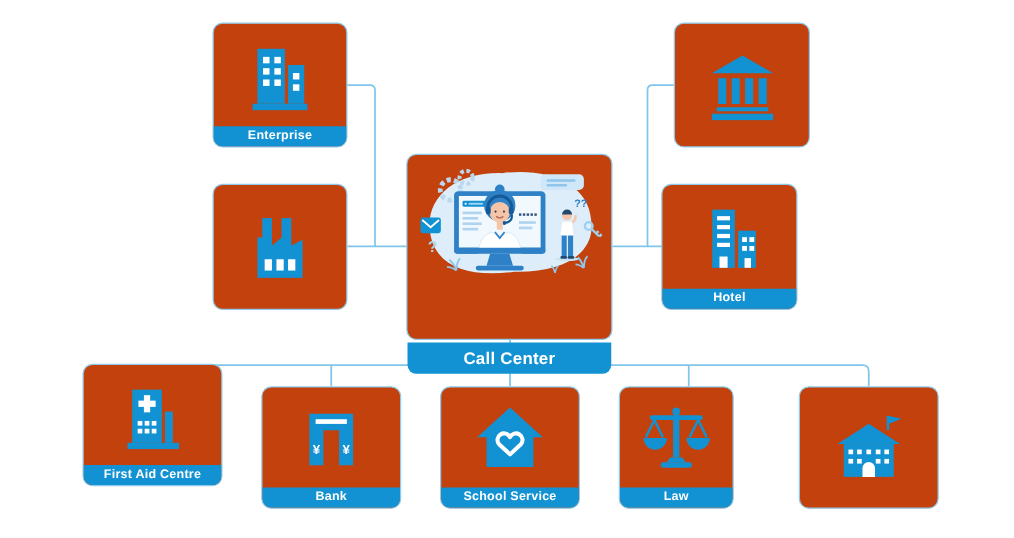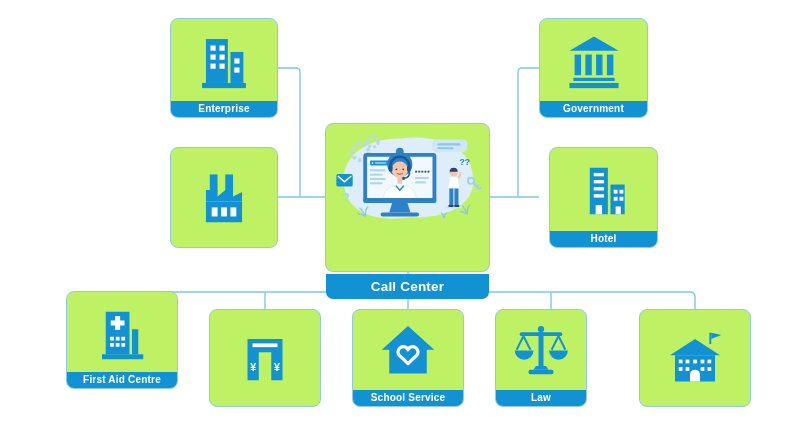--- a/index.html
+++ b/index.html
@@ -11,21 +11,21 @@
     --background:#ffffff;
   }
   html,body{margin:0;padding:0;background:var(--background);}
   .canvas{
     position:relative;width:811px;height:430px;background:var(--background);
     font-family:"Liberation Sans","DejaVu Sans",sans-serif;overflow:hidden;
   }
   .connectors{position:absolute;left:0;top:0;width:811px;height:430px;}
   .conn{stroke:var(--connector-line);stroke-width:1.4;fill:none;}
   .card{
-    position:absolute;background:#bef264;border:1px solid var(--card-border);
+    position:absolute;background:#c2410c;border:1px solid var(--card-border);
     border-radius:8px;box-sizing:border-box;display:flex;flex-direction:column;
   }
   .icon-area{flex:1;display:flex;align-items:center;justify-content:center;padding:4px 6px 2px;}
   .icon-area svg{display:block;}
   .ic{fill:var(--primary-blue);}
   .w{fill:#ffffff;}
   .sw{fill:none;stroke:#ffffff;}
   .sb{fill:none;stroke:var(--primary-blue);}
   .label-bar{
     height:16px;background:var(--primary-blue);border-radius:0 0 7px 7px;
@@ -92,26 +92,23 @@
       <svg width="62" height="62" viewBox="0 0 48 48">
         <polygon class="ic" points="24,5 43,16 5,16"></polygon>
         <rect class="ic" x="9" y="19" width="5" height="16"></rect>
         <rect class="ic" x="17.3" y="19" width="5" height="16"></rect>
         <rect class="ic" x="25.6" y="19" width="5" height="16"></rect>
         <rect class="ic" x="34" y="19" width="5" height="16"></rect>
         <rect class="ic" x="8" y="37" width="32" height="2.5"></rect>
         <rect class="ic" x="5" y="41" width="38" height="4"></rect>
       </svg>
     </div>
-    <div class="label-bar">
-      <span>Government</span>
-    </div>
-  </div>
-
-  <div class="card" style="left:549px;top:147px;width:109px;height:101px">
+  </div>
+
+  <div class="card" style="left:529px;top:147px;width:109px;height:101px">
     <div class="icon-area">
       <svg width="62" height="62" viewBox="0 0 48 48">
         <rect class="ic" x="13" y="6" width="14" height="36"></rect>
         <rect class="ic" x="29" y="19" width="11" height="23"></rect>
         <rect class="w" x="16" y="10" width="8" height="2.6"></rect>
         <rect class="w" x="16" y="15.5" width="8" height="2.6"></rect>
         <rect class="w" x="16" y="21" width="8" height="2.6"></rect>
         <rect class="w" x="16" y="26.5" width="8" height="2.6"></rect>
         <rect class="w" x="17.5" y="35" width="5" height="7"></rect>
         <rect class="w" x="31.5" y="23" width="3" height="3"></rect>
@@ -217,20 +214,23 @@
 
   <div class="card" style="left:209px;top:309px;width:112px;height:98px">
     <div class="icon-area">
       <svg width="60" height="60" viewBox="0 0 48 48">
         <path class="ic" d="M10,8 L38,8 L38,41 L29,41 L29,18.5 L19,18.5 L19,41 L10,41 Z"></path>
         <rect class="w" x="14" y="11.5" width="20" height="3"></rect>
         <text class="w" x="14.5" y="33.5" font-size="8.5" font-weight="bold" text-anchor="middle">¥</text>
         <text class="w" x="33.5" y="33.5" font-size="8.5" font-weight="bold" text-anchor="middle">¥</text>
       </svg>
     </div>
+    <div class="label-bar">
+      <span>Bank</span>
+    </div>
   </div>
 
   <div class="card" style="left:352px;top:309px;width:112px;height:98px">
     <div class="icon-area">
       <svg width="60" height="60" viewBox="0 0 48 48">
         <path class="ic" d="M24,4 L45,23 L39,23 L39,42 L9,42 L9,23 L3,23 Z"></path>
         <path class="sw" stroke-width="2.6" stroke-linejoin="round" d="M24,34 l-7,-6.5 a4.2,4.2 0 1 1 7,-4.5 a4.2,4.2 0 1 1 7,4.5 Z"></path>
       </svg>
     </div>
     <div class="label-bar">

